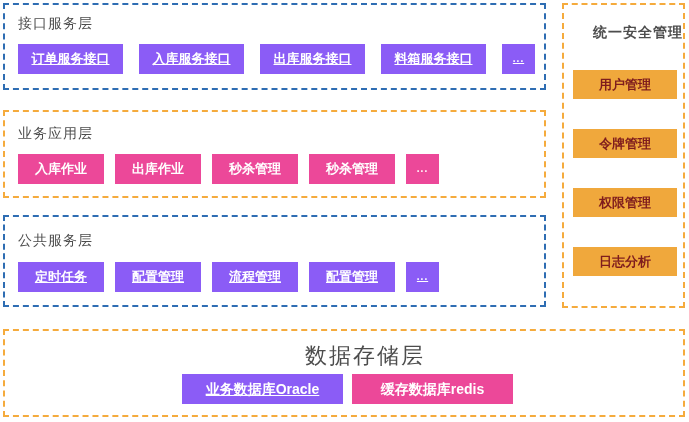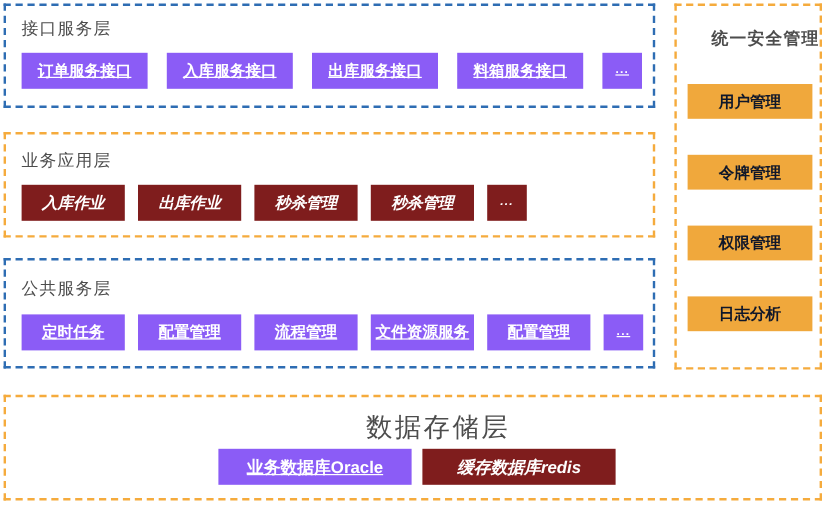--- a/index.html
+++ b/index.html
@@ -42,21 +42,21 @@
     line-height: 30px;
     text-align: center;
     color: #ffffff;
     font-size: 13px;
     font-weight: 600;
     white-space: nowrap;
     overflow: hidden;
     flex: none;
   }
   .chip.orange { background: #8b5cf6; text-decoration: underline; }
-  .chip.blue   { background: #7f1d1d; font-style: italic; }
+  .chip.blue   { background: #ec4899; }
   .w105 { width: 105px; }
   .w86  { width: 86px; }
   .more {
     width: 33px;
     font-size: 10px;
     letter-spacing: 1px;
   }
   
   .sec-title {
     position: absolute;
@@ -70,21 +70,21 @@
     letter-spacing: 1px;
     font-weight: bold;
   }
   .sec-chip {
     position: absolute;
     left: 9px;
     width: 104px;
     height: 29px;
     line-height: 29px;
     text-align: center;
-    color: #0f172a;
+    color: #7f1d1d;
     background: #f0a83c;
     font-size: 13px;
     font-weight: 600;
   }
   
   .storage-title {
     position: absolute;
     top: 14px;
     left: calc(50% + 21px);
     transform: translateX(-50%);
@@ -148,21 +148,20 @@
       <div class="chip blue more">...</div>
     </div>
   </section>
 
   <section class="layer border-blue" id="layer-public">
     <div class="layer-title">公共服务层</div>
     <div class="btn-row row-tight">
       <div class="chip orange w86">定时任务</div>
       <div class="chip orange w86">配置管理</div>
       <div class="chip orange w86">流程管理</div>
-      <div class="chip orange w86">文件资源服务</div>
       <div class="chip orange w86">配置管理</div>
       <div class="chip orange more">...</div>
     </div>
   </section>
 
   <section class="layer border-orange" id="layer-security">
     <div class="sec-title">统一安全管理</div>
     <div class="sec-chip" id="sec-btn-0">用户管理</div>
     <div class="sec-chip" id="sec-btn-1">令牌管理</div>
     <div class="sec-chip" id="sec-btn-2">权限管理</div>

